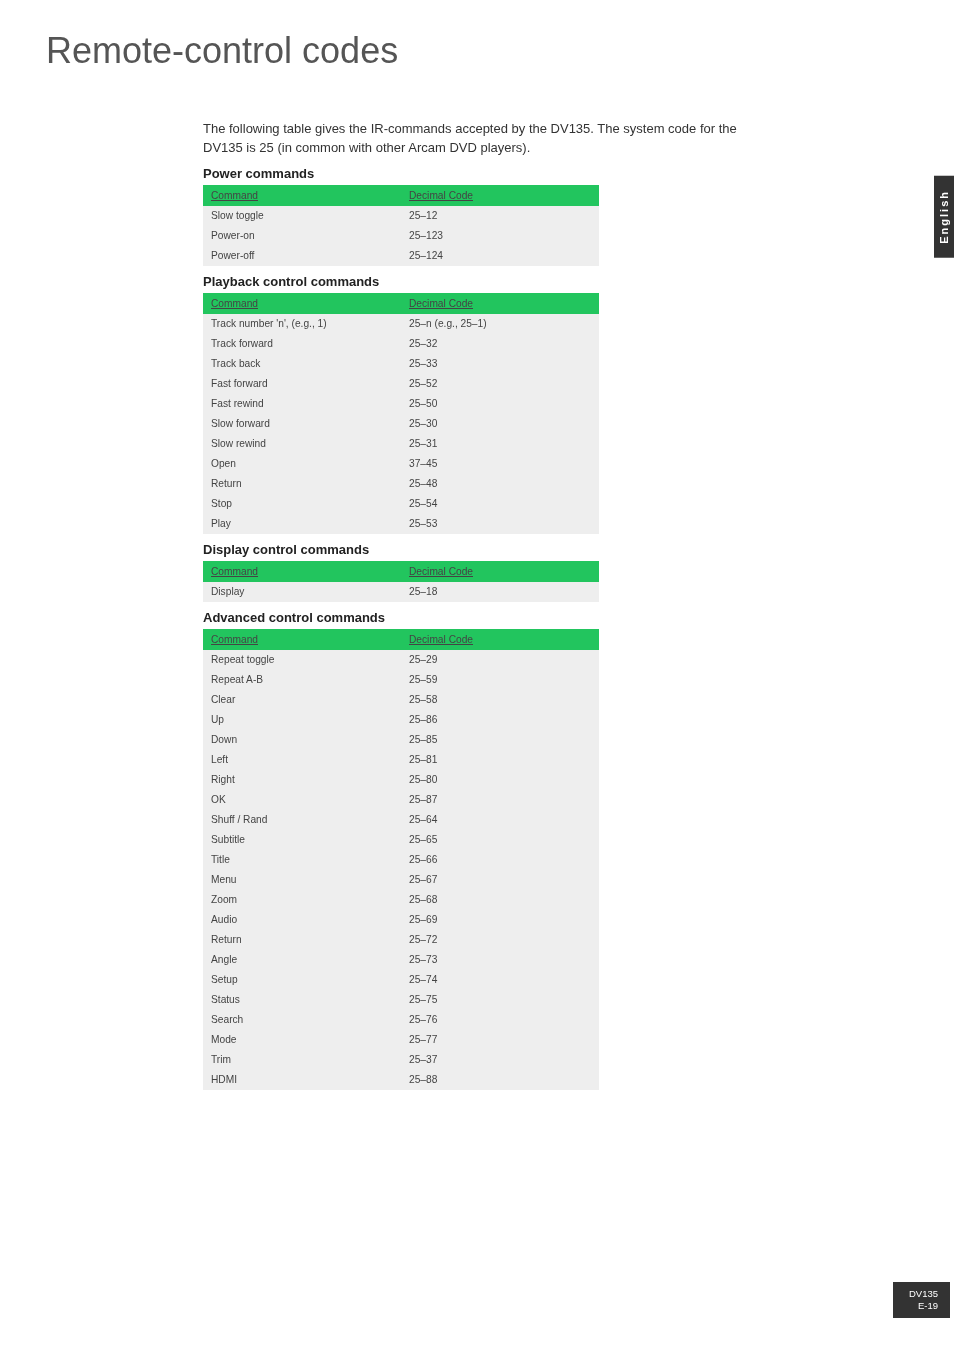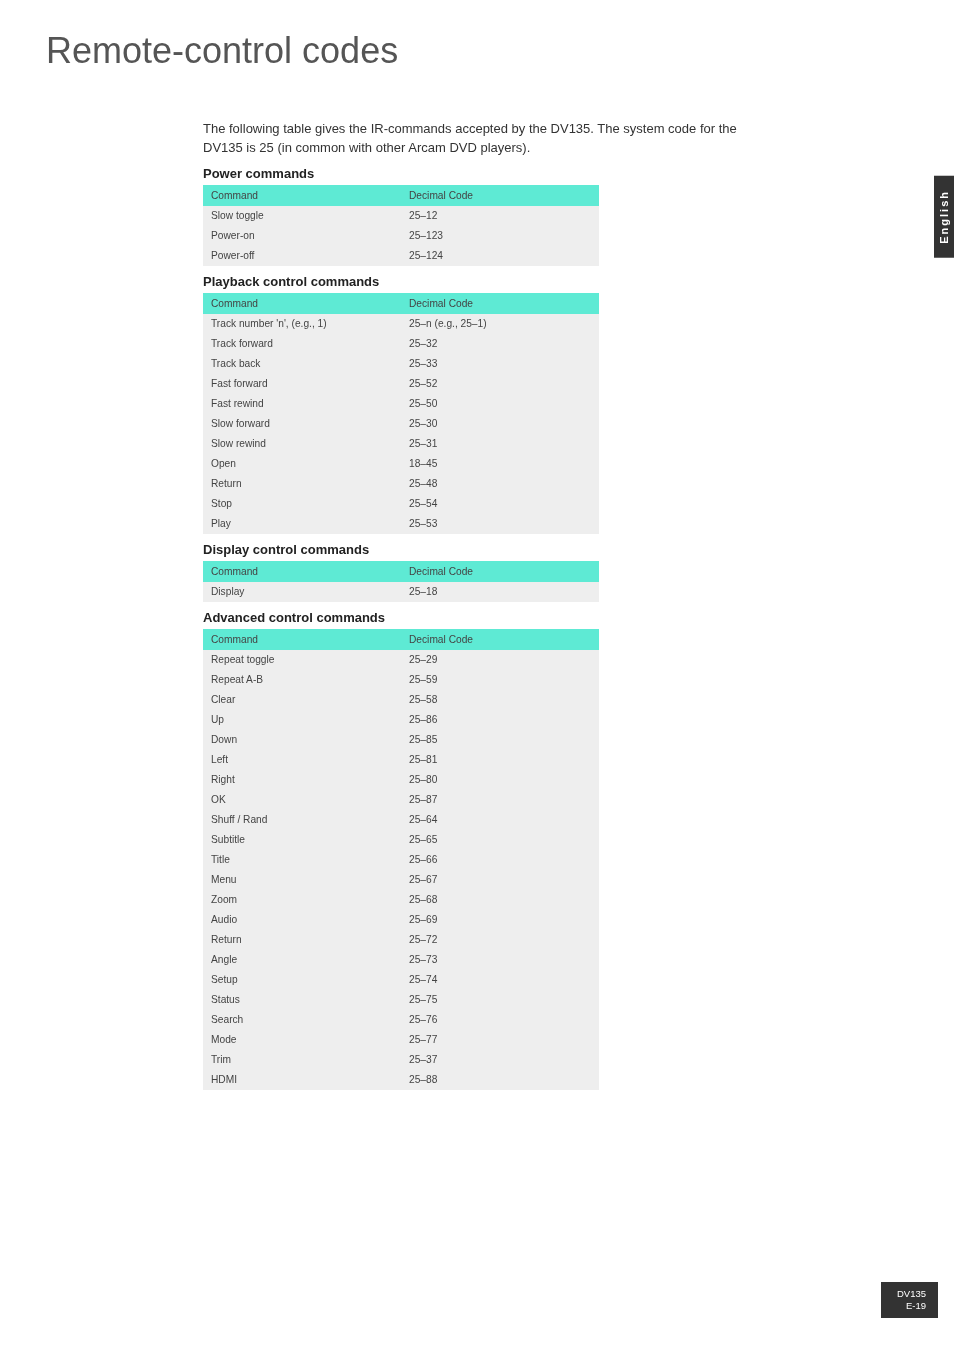--- a/index.html
+++ b/index.html
@@ -39,23 +39,24 @@
   table {
     border-collapse: collapse;
     width: 396px;
     background: #eeeeee;
     font-size: 10.2px;
     color: #444;
   }
   table th {
     text-align: left;
     font-weight: normal;
-    background: #5eead4;
+    background: #22c55e;
     padding: 5px 8px;
     color: #444;
+    text-decoration: underline;
   }
   table td {
     padding: 4.5px 8px;
     background: #eeeeee;
   }
   table td:first-child, table th:first-child { width: 50%; }
   .side-tab {
     position: absolute;
     right: 0;
     top: 176px;
@@ -64,21 +65,21 @@
     font-size: 11px;
     font-weight: bold;
     letter-spacing: 2px;
     padding: 14px 4px;
     writing-mode: vertical-rl;
     transform: rotate(180deg);
     text-align: center;
   }
   .footer-box {
     position: absolute;
-    right: 16px;
+    right: 4px;
     bottom: 32px;
     background: #333333;
     color: #fff;
     font-size: 9.5px;
     padding: 6px 12px 6px 16px;
     text-align: right;
     line-height: 1.25;
   }
   .footer-box .pnum { font-weight: normal; }
 </style>
@@ -147,21 +148,21 @@
           <tr>
             <td>Slow forward</td>
             <td>25–30</td>
           </tr>
           <tr>
             <td>Slow rewind</td>
             <td>25–31</td>
           </tr>
           <tr>
             <td>Open</td>
-            <td>18–45</td>
+            <td>37–45</td>
           </tr>
           <tr>
             <td>Return</td>
             <td>25–48</td>
           </tr>
           <tr>
             <td>Stop</td>
             <td>25–54</td>
           </tr>
           <tr>

